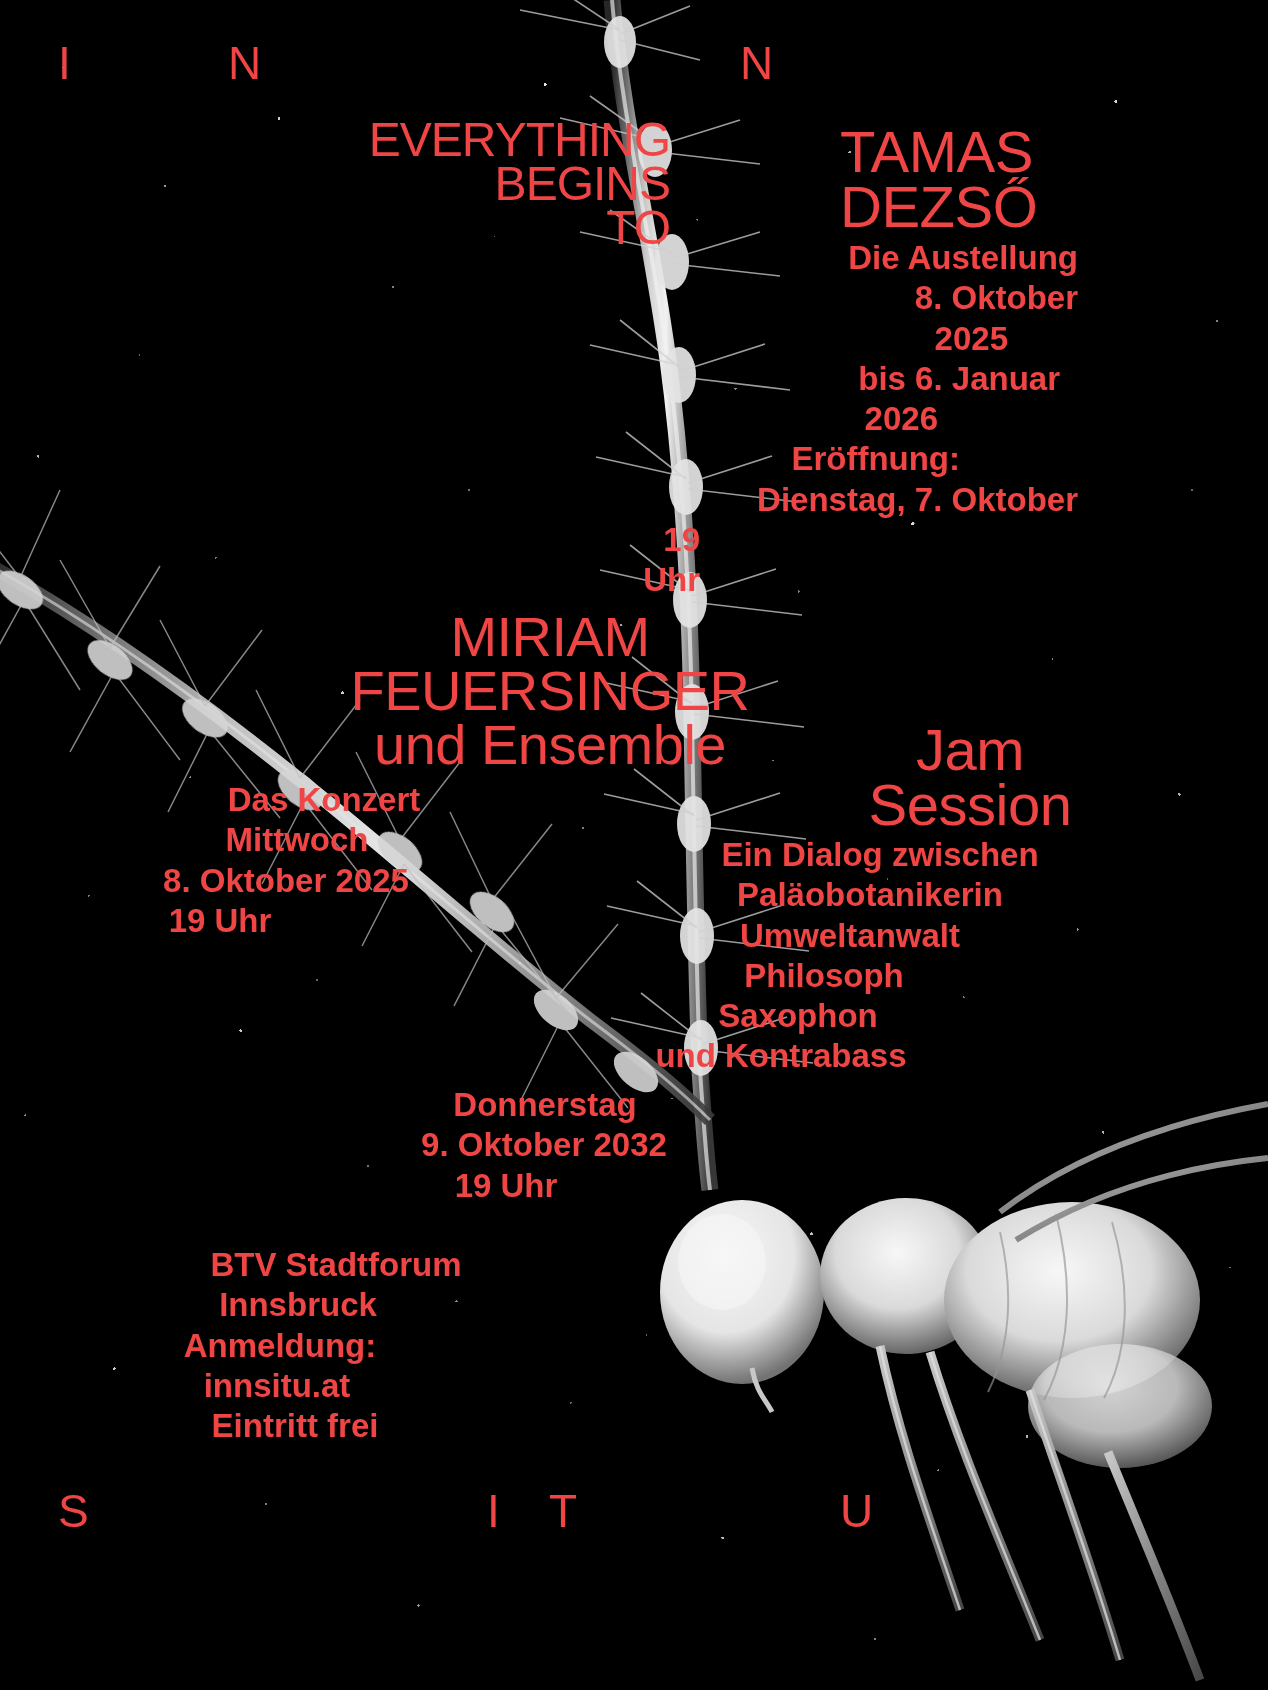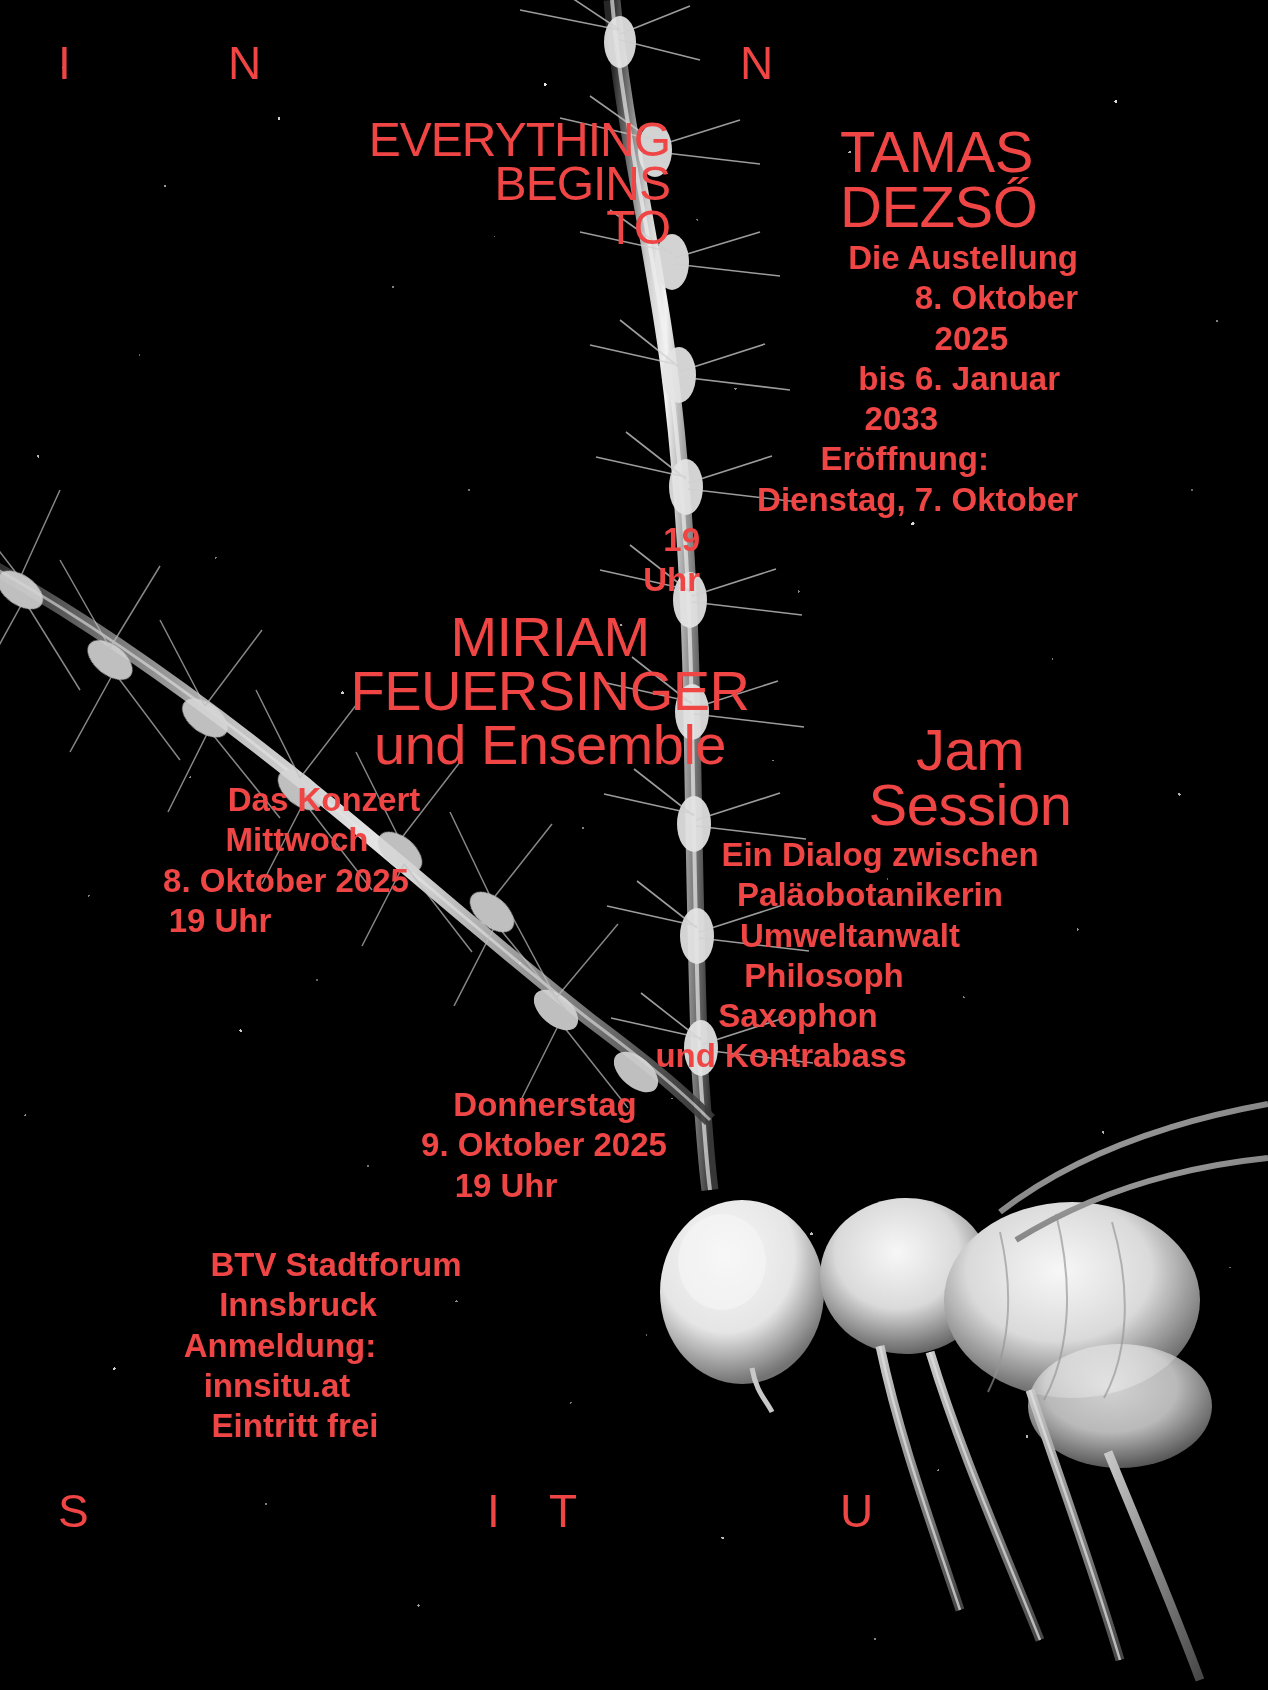--- a/index.html
+++ b/index.html
@@ -255,22 +255,22 @@
   <div class="txt title-right" style="left:840px; top:124px; width:290px;">
     <div>TAMAS</div>
     <div>DEZSŐ</div>
   </div>
 
   <div class="txt body right" style="left:600px; top:238px; width:478px;">
     <div>Die Austellung</div>
     <div>8. Oktober</div>
     <div style="margin-right:70px">2025</div>
     <div style="margin-right:18px">bis 6. Januar</div>
-    <div style="margin-right:140px">2033</div>
-    <div style="margin-right:89px">Eröffnung:</div>
+    <div style="margin-right:140px">2026</div>
+    <div style="margin-right:118px">Eröffnung:</div>
     <div style="">Dienstag, 7. Oktober</div>
     <div style="margin-right:378px">19 Uhr</div>
   </div>
 
   <div class="txt mid-title" style="left:290px; top:610px; width:520px;">
     <div>MIRIAM</div>
     <div>FEUERSINGER</div>
     <div>und Ensemble</div>
   </div>
 
@@ -290,21 +290,21 @@
     <div>Ein Dialog zwischen</div>
     <div style="margin-left:-20px">Paläobotanikerin</div>
     <div style="margin-left:-60px">Umweltanwalt</div>
     <div style="margin-left:-112px">Philosoph</div>
     <div style="margin-left:-164px">Saxophon</div>
     <div style="margin-left:-198px">und Kontrabass</div>
   </div>
 
   <div class="txt body center" style="left:330px; top:1085px; width:440px;">
     <div style="margin-left:-10px">Donnerstag</div>
-    <div style="margin-left:-12px">9. Oktober 2025</div>
+    <div style="margin-left:-12px">9. Oktober 2032</div>
     <div style="margin-left:-88px">19 Uhr</div>
   </div>
 
   <div class="txt body center" style="left:80px; top:1245px; width:450px;">
     <div style="margin-left:62px">BTV Stadtforum</div>
     <div style="margin-left:-14px">Innsbruck</div>
     <div style="margin-left:-50px">Anmeldung:</div>
     <div style="margin-left:-56px">innsitu.at</div>
     <div style="margin-left:-20px">Eintritt frei</div>
   </div>

